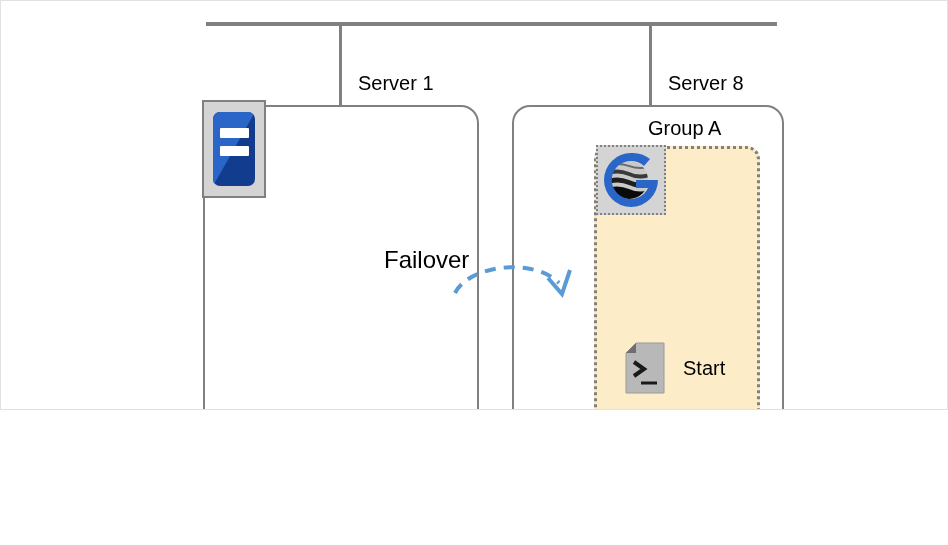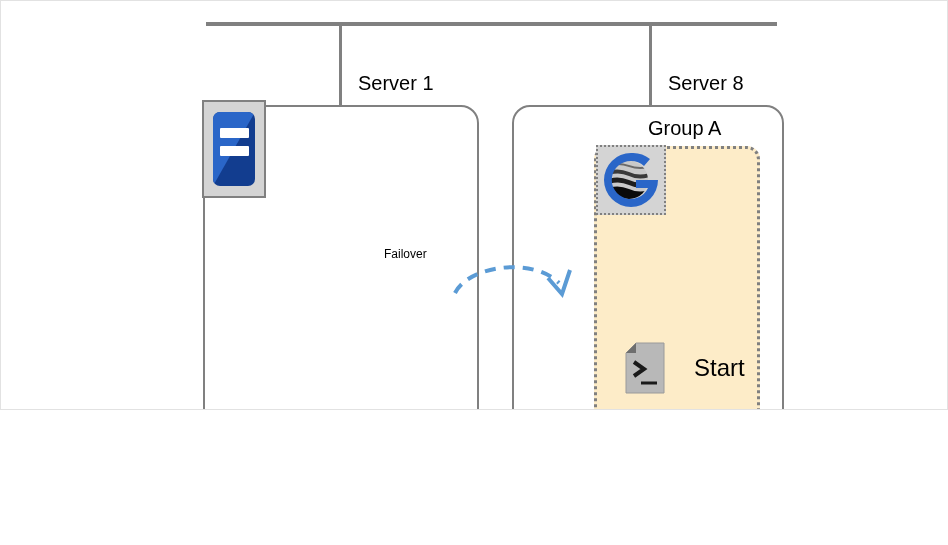--- a/index.html
+++ b/index.html
@@ -143,33 +143,33 @@
     display: flex;
     align-items: center;
   }
   .script-icon {
     position: relative;
     width: 40px;
     height: 52px;
   }
   .script-icon svg { display: block; }
   .script-label {
-    font-size: 24px;
-    color: #000000;
-    margin-left: 29px;
+    font-size: 20px;
+    color: #000000;
+    margin-left: 18px;
     white-space: nowrap;
     line-height: 1;
   }
 
   
   .failover-label {
     position: absolute;
     left: 383px;
     top: 247px;
-    font-size: 12px;
+    font-size: 24px;
     color: #000000;
     white-space: nowrap;
     line-height: 1;
   }
   .failover-arrow {
     position: absolute;
     left: 440px;
     top: 250px;
     width: 145px;
     height: 60px;

